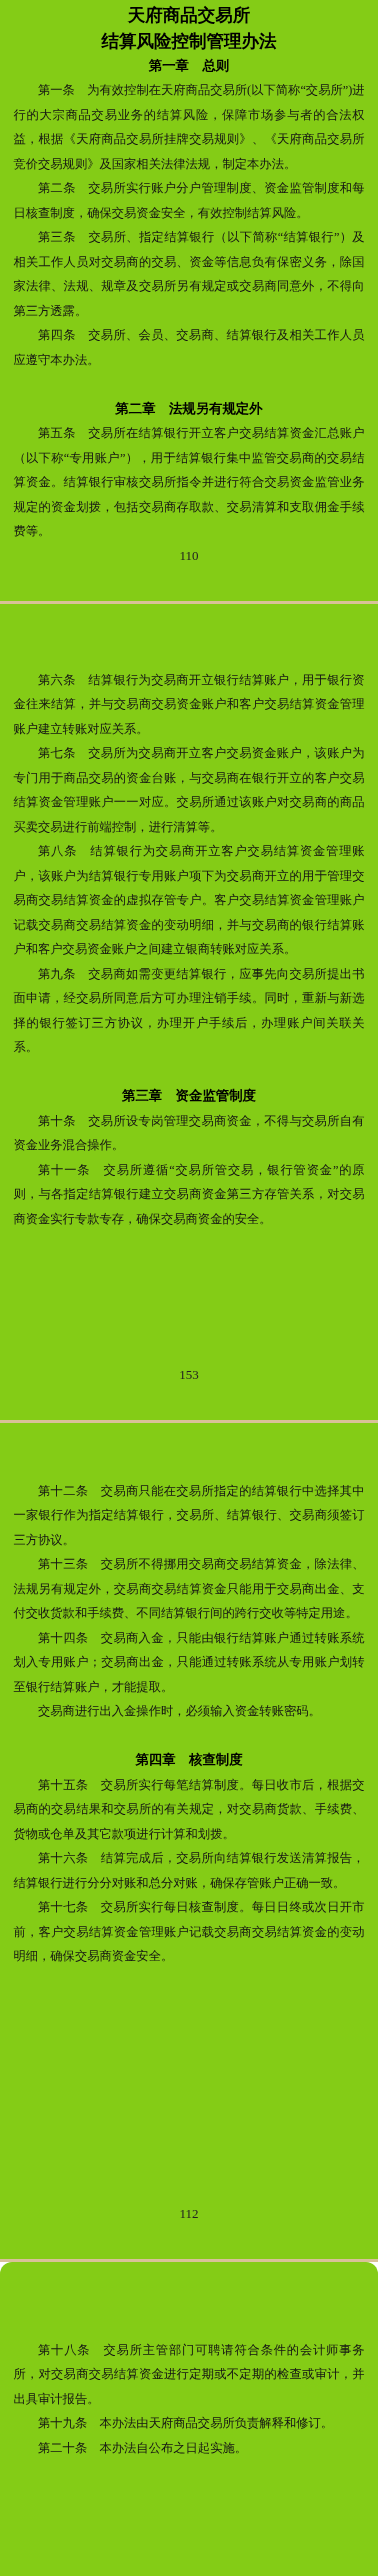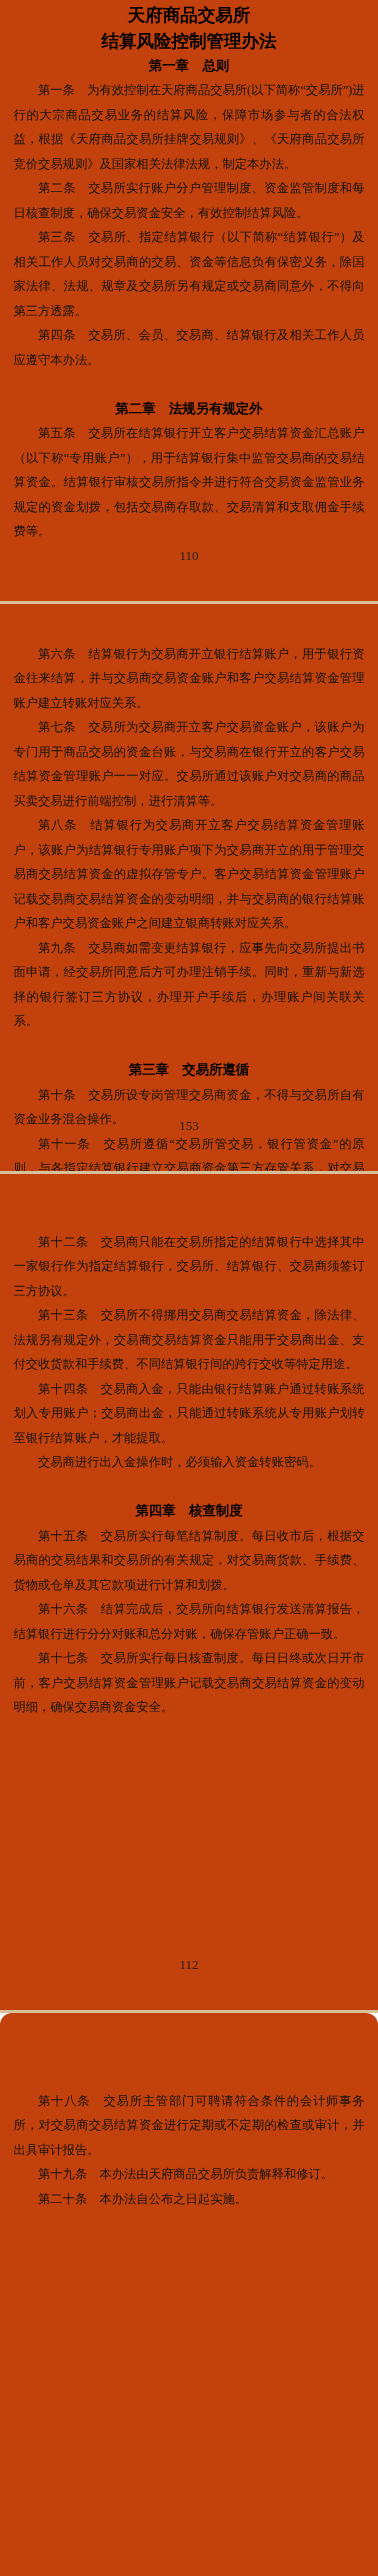--- a/index.html
+++ b/index.html
@@ -7,28 +7,28 @@
     padding: 0;
     background: #ffffff;
   }
   .doc {
     width: 378px;
     margin: 0;
     background: #ffffff;
   }
   .page {
     position: relative;
-    background: #c2410c;
+    background: #84cc16;
     box-sizing: border-box;
     padding-left: 13.4px;
     padding-right: 13.4px;
     overflow: hidden;
   }
   .page-1 { height: 601px; padding-top: 0; }
-  .page-2 { height: 567px; padding-top: 38px; }
+  .page-2 { height: 816px; padding-top: 64px; }
   .page-3 { height: 836px; padding-top: 56px; }
   .page-4 { height: 652px; padding-top: 76px; border-radius: 12px; }
 
   .separator {
     height: 2.9px;
     background: #d8c198;
   }
   .doc-title {
     padding-top: 1.8px;
     text-align: center;
@@ -91,21 +91,21 @@
   </section>
 
   <div class="separator"></div>
 
   <section class="page page-2">
     <div class="page-blocks">
         <div class="block para">第六条　结算银行为交易商开立银行结算账户，用于银行资金往来结算，并与交易商交易资金账户和客户交易结算资金管理账户建立转账对应关系。</div>
         <div class="block para">第七条　交易所为交易商开立客户交易资金账户，该账户为专门用于商品交易的资金台账，与交易商在银行开立的客户交易结算资金管理账户一一对应。交易所通过该账户对交易商的商品买卖交易进行前端控制，进行清算等。</div>
         <div class="block para">第八条　结算银行为交易商开立客户交易结算资金管理账户，该账户为结算银行专用账户项下为交易商开立的用于管理交易商交易结算资金的虚拟存管专户。客户交易结算资金管理账户记载交易商交易结算资金的变动明细，并与交易商的银行结算账户和客户交易资金账户之间建立银商转账对应关系。</div>
         <div class="block para">第九条　交易商如需变更结算银行，应事先向交易所提出书面申请，经交易所同意后方可办理注销手续。同时，重新与新选择的银行签订三方协议，办理开户手续后，办理账户间关联关系。</div>
-        <div class="block chapter">第三章　交易所遵循</div>
+        <div class="block chapter">第三章　资金监管制度</div>
         <div class="block para">第十条　交易所设专岗管理交易商资金，不得与交易所自有资金业务混合操作。</div>
         <div class="block para">第十一条　交易所遵循“交易所管交易，银行管资金”的原则，与各指定结算银行建立交易商资金第三方存管关系，对交易商资金实行专款专存，确保交易商资金的安全。</div>
       </div>
     <div class="page-number">153</div>
   </section>
 
   <div class="separator"></div>
 
   <section class="page page-3">
     <div class="page-blocks">

